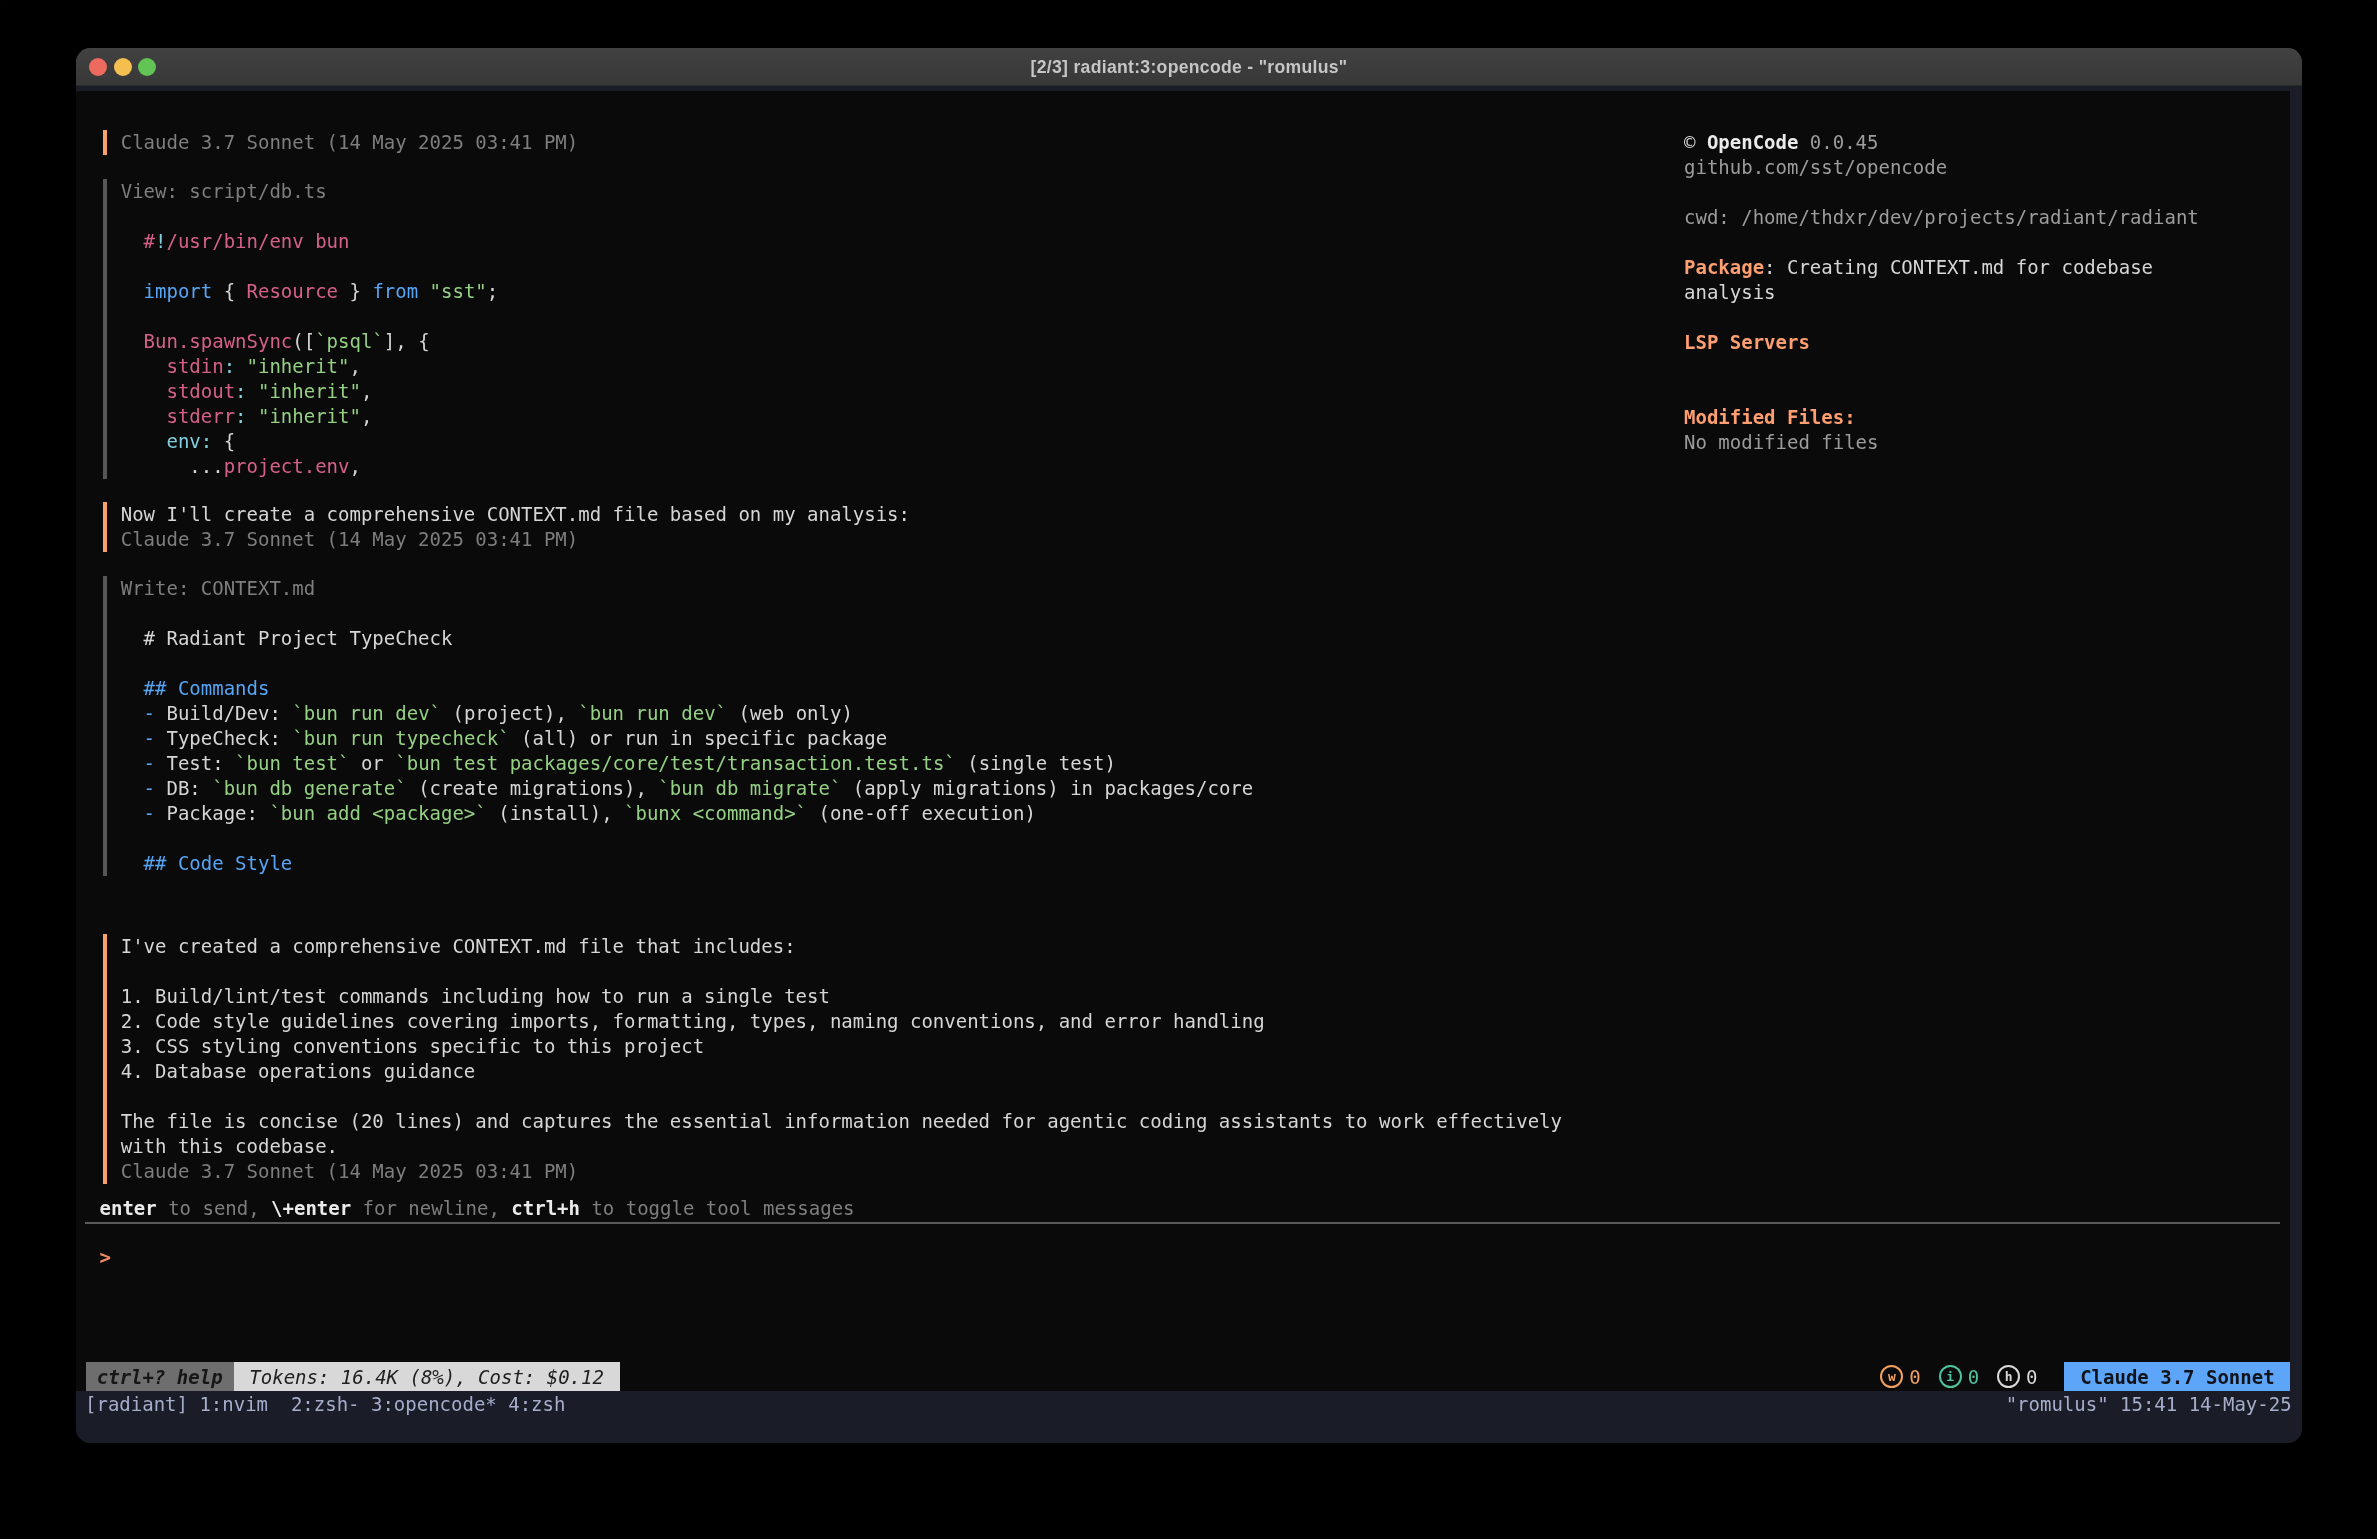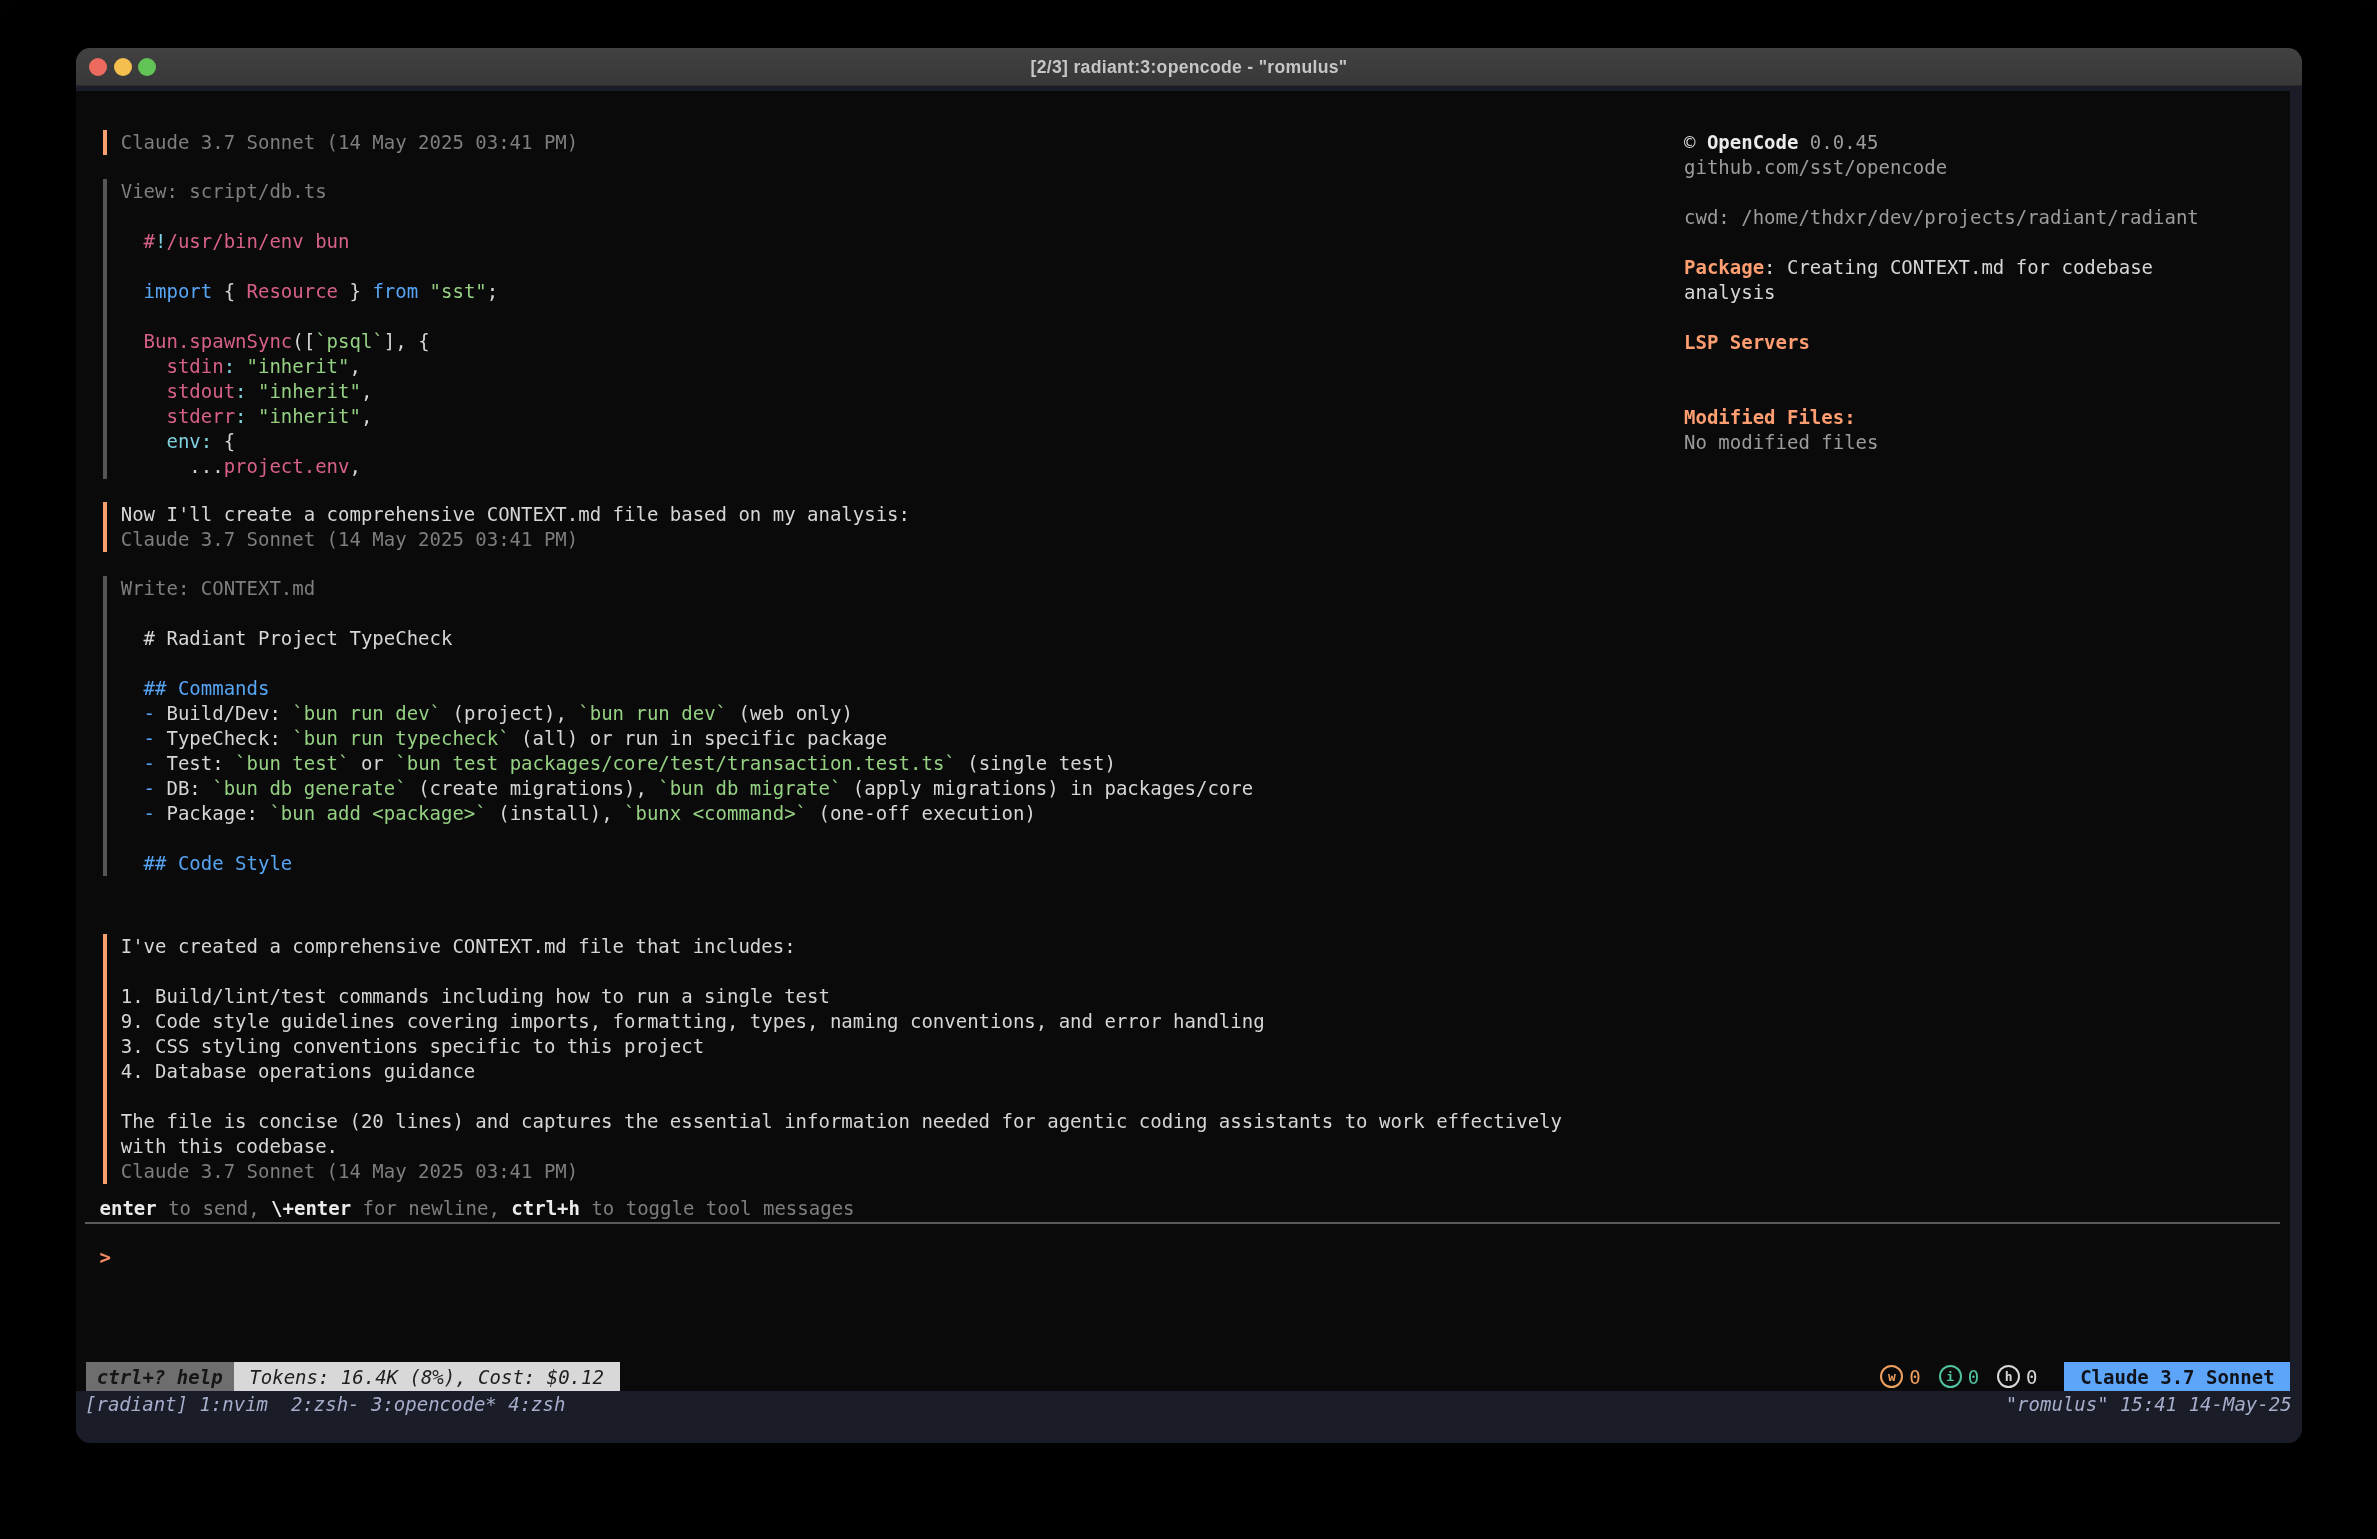--- a/index.html
+++ b/index.html
@@ -54,21 +54,21 @@
   .icons { display:flex; align-items:center; }
   .icon-group { display:flex; align-items:center; margin-right:18px; }
   .circle {
     width:23px; height:23px; border-radius:50%; border:2px solid;
     display:flex; align-items:center; justify-content:center;
     font-size:13px; font-weight:700; margin-right:5.9px;
   }
   .icount { font-size:19px; }
   .badge { background:#5da5f8; color:#10131a; font-weight:700; display:flex; align-items:center;
     padding:0 15.7px; margin-left:9px; white-space:pre; }
-  .tmuxbar { position:absolute; left:0; right:0; top:1305px; bottom:0; background:#1a1c28;font-style:italic; }
+  .tmuxbar { position:absolute; left:0; right:0; top:1305px; bottom:0; background:#1a1c28; }
   .tmux-line {
     display:flex; justify-content:space-between;
     padding: 1.3px 10.4px 0 9px;
     font-size:19px; line-height:25px; color:#a6adcb; white-space:pre;
   }
 </style>
 </head>
 <body>
 
 <div class="window">
@@ -116,21 +116,21 @@
         <div class="line"><span style="color: rgb(87, 165, 245);">  -</span><span style="color: rgb(214, 214, 214);"> Test: </span><span style="color: rgb(149, 209, 131);">`bun test`</span><span style="color: rgb(214, 214, 214);"> or </span><span style="color: rgb(149, 209, 131);">`bun test packages/core/test/transaction.test.ts`</span><span style="color: rgb(214, 214, 214);"> (single test)</span></div>
         <div class="line"><span style="color: rgb(87, 165, 245);">  -</span><span style="color: rgb(214, 214, 214);"> DB: </span><span style="color: rgb(149, 209, 131);">`bun db generate`</span><span style="color: rgb(214, 214, 214);"> (create migrations), </span><span style="color: rgb(149, 209, 131);">`bun db migrate`</span><span style="color: rgb(214, 214, 214);"> (apply migrations) in packages/core</span></div>
         <div class="line"><span style="color: rgb(87, 165, 245);">  -</span><span style="color: rgb(214, 214, 214);"> Package: </span><span style="color: rgb(149, 209, 131);">`bun add &lt;package&gt;`</span><span style="color: rgb(214, 214, 214);"> (install), </span><span style="color: rgb(149, 209, 131);">`bunx &lt;command&gt;`</span><span style="color: rgb(214, 214, 214);"> (one-off execution)</span></div>
         <div class="line">&nbsp;</div>
         <div class="line"><span style="color: rgb(87, 165, 245);">  ## Code Style</span></div>
       </div>
     <div class="block msg" style="top:848px">
         <div class="line"><span style="color: rgb(214, 214, 214);">I've created a comprehensive CONTEXT.md file that includes:</span></div>
         <div class="line">&nbsp;</div>
         <div class="line"><span style="color: rgb(214, 214, 214);">1. Build/lint/test commands including how to run a single test</span></div>
-        <div class="line"><span style="color: rgb(214, 214, 214);">9. Code style guidelines covering imports, formatting, types, naming conventions, and error handling</span></div>
+        <div class="line"><span style="color: rgb(214, 214, 214);">2. Code style guidelines covering imports, formatting, types, naming conventions, and error handling</span></div>
         <div class="line"><span style="color: rgb(214, 214, 214);">3. CSS styling conventions specific to this project</span></div>
         <div class="line"><span style="color: rgb(214, 214, 214);">4. Database operations guidance</span></div>
         <div class="line">&nbsp;</div>
         <div class="line"><span style="color: rgb(214, 214, 214);">The file is concise (20 lines) and captures the essential information needed for agentic coding assistants to work effectively</span></div>
         <div class="line"><span style="color: rgb(214, 214, 214);">with this codebase.</span></div>
         <div class="line"><span style="color: rgb(126, 126, 126);">Claude 3.7 Sonnet (14 May 2025 03:41 PM)</span></div>
       </div>
 
     <div class="sidebar">
         <div class="line"><span style="color: rgb(214, 214, 214);">© </span><span style="color: rgb(235, 235, 235); font-weight: 700;">OpenCode</span><span style="color: rgb(156, 156, 156);"> 0.0.45</span></div>

